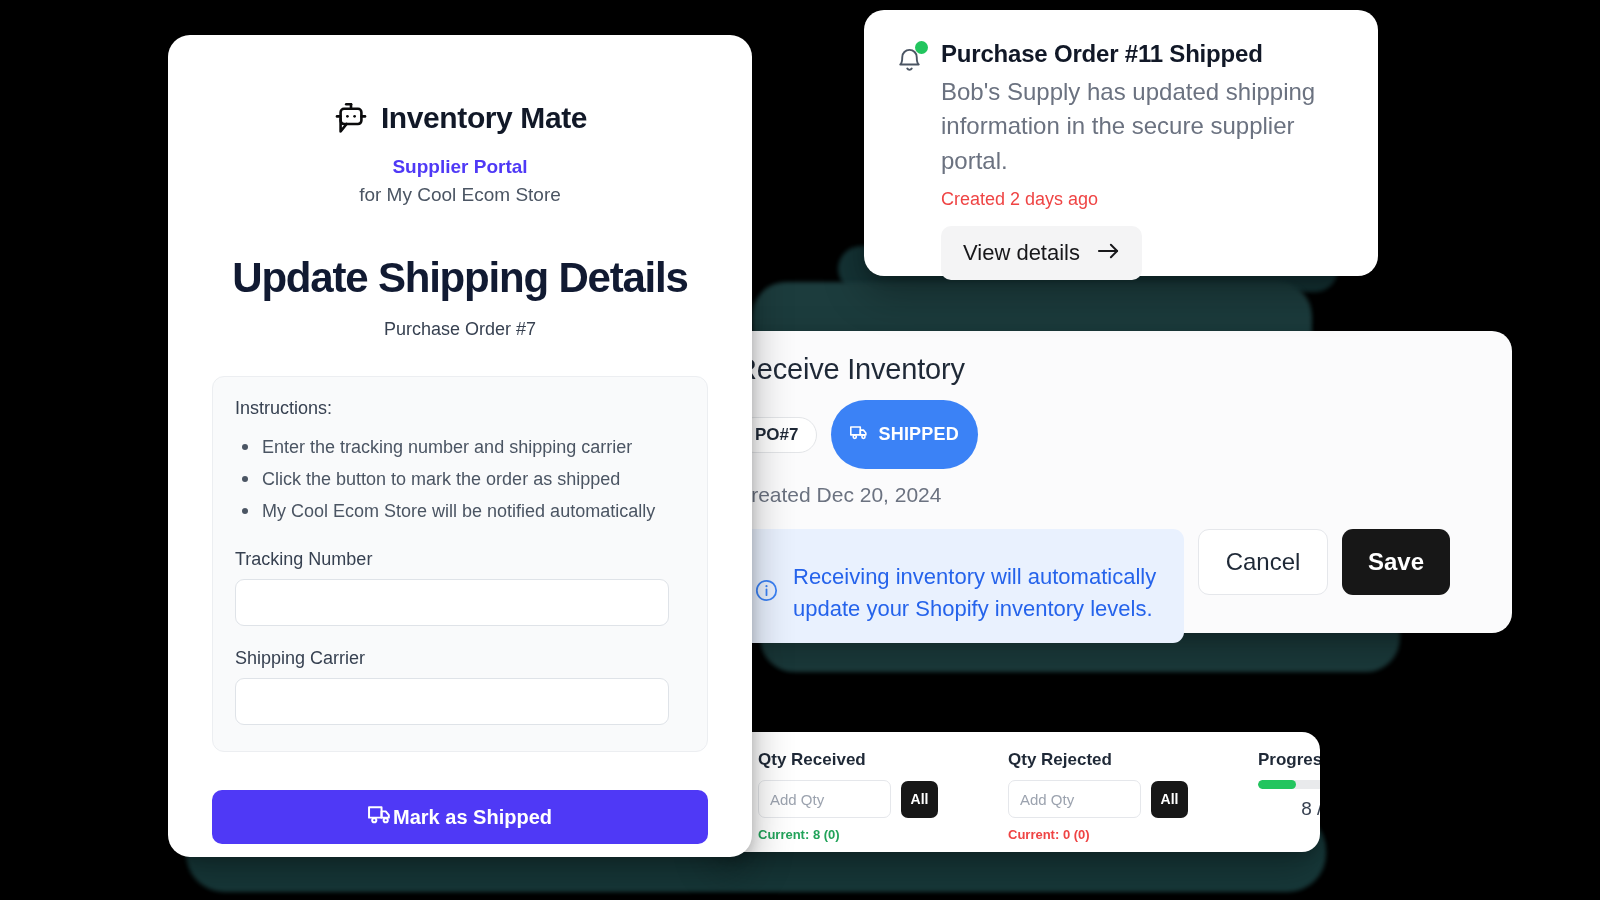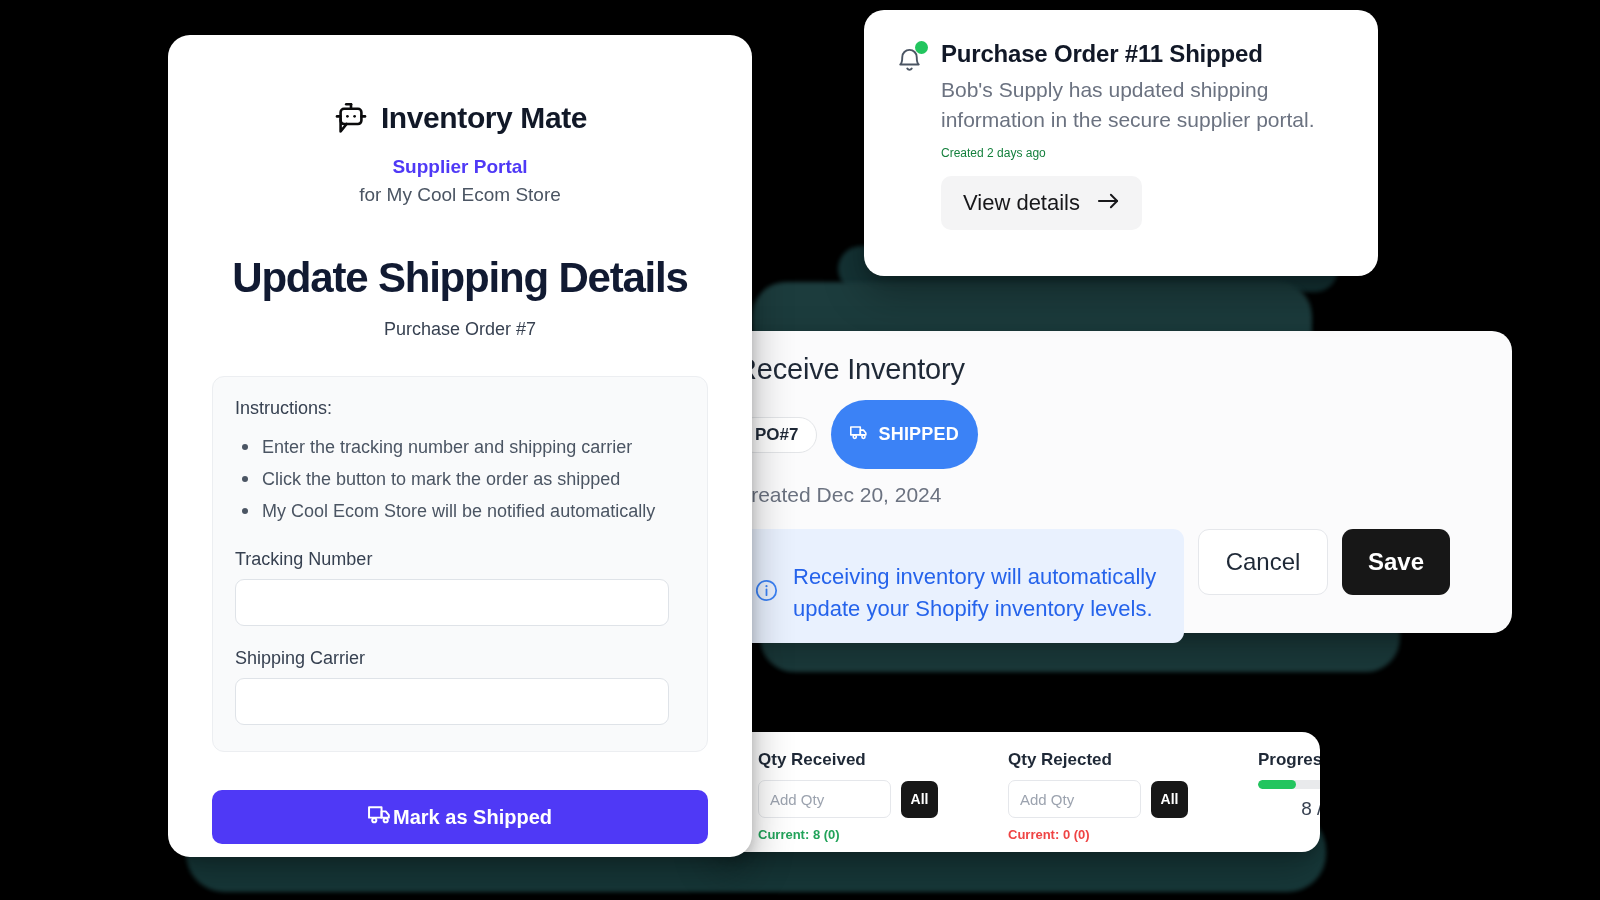--- a/index.html
+++ b/index.html
@@ -177,29 +177,29 @@
     background: #22c55e;
   }
   .notif-title {
     font-size: 24px;
     font-weight: 700;
     color: #111827;
     letter-spacing: -0.2px;
   }
   .notif-body {
     margin-top: 7px;
-    font-size: 21px;
+    font-size: 24px;
     color: #6b7280;
     line-height: 1.43;
     max-width: 380px;
   }
   .notif-meta {
     margin-top: 11px;
-    font-size: 12px;
-    color: #15803d;
+    font-size: 18px;
+    color: #ef4444;
   }
   .ghost-btn {
     margin-top: 16px;
     display: inline-flex;
     align-items: center;
     gap: 17px;
     background: #f4f4f5;
     border: none;
     border-radius: 10px;
     padding: 14px 22px;

